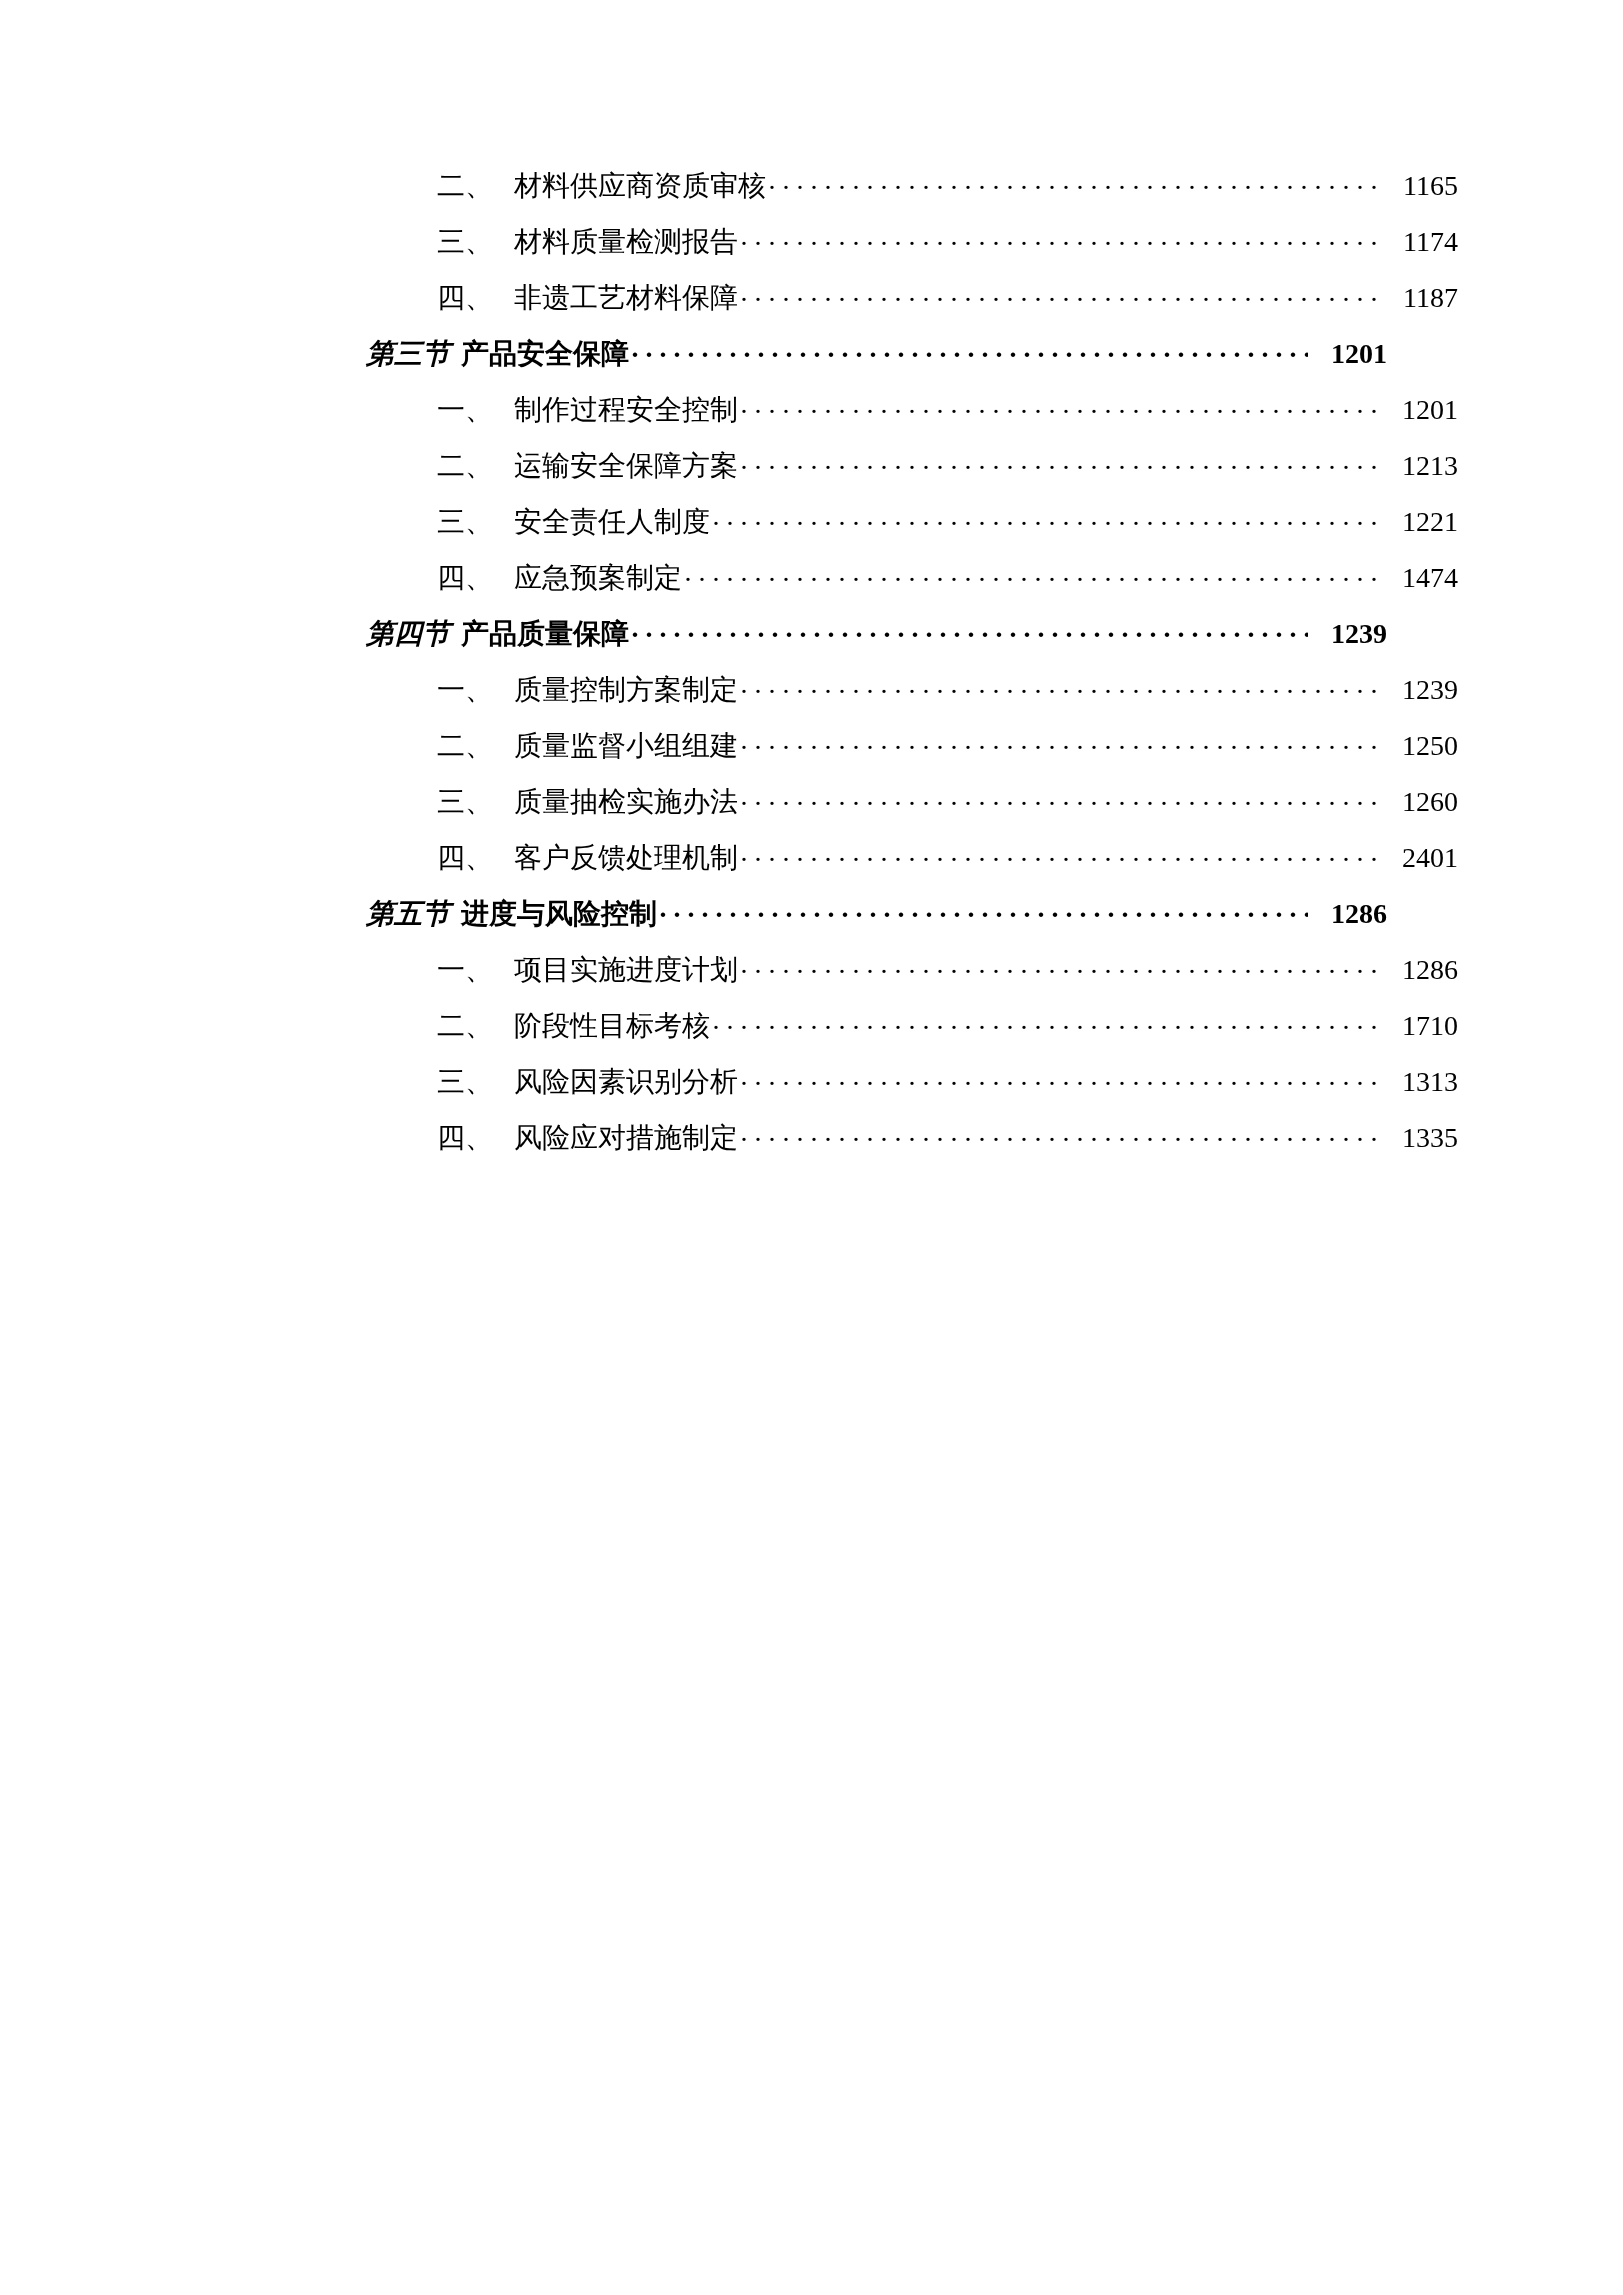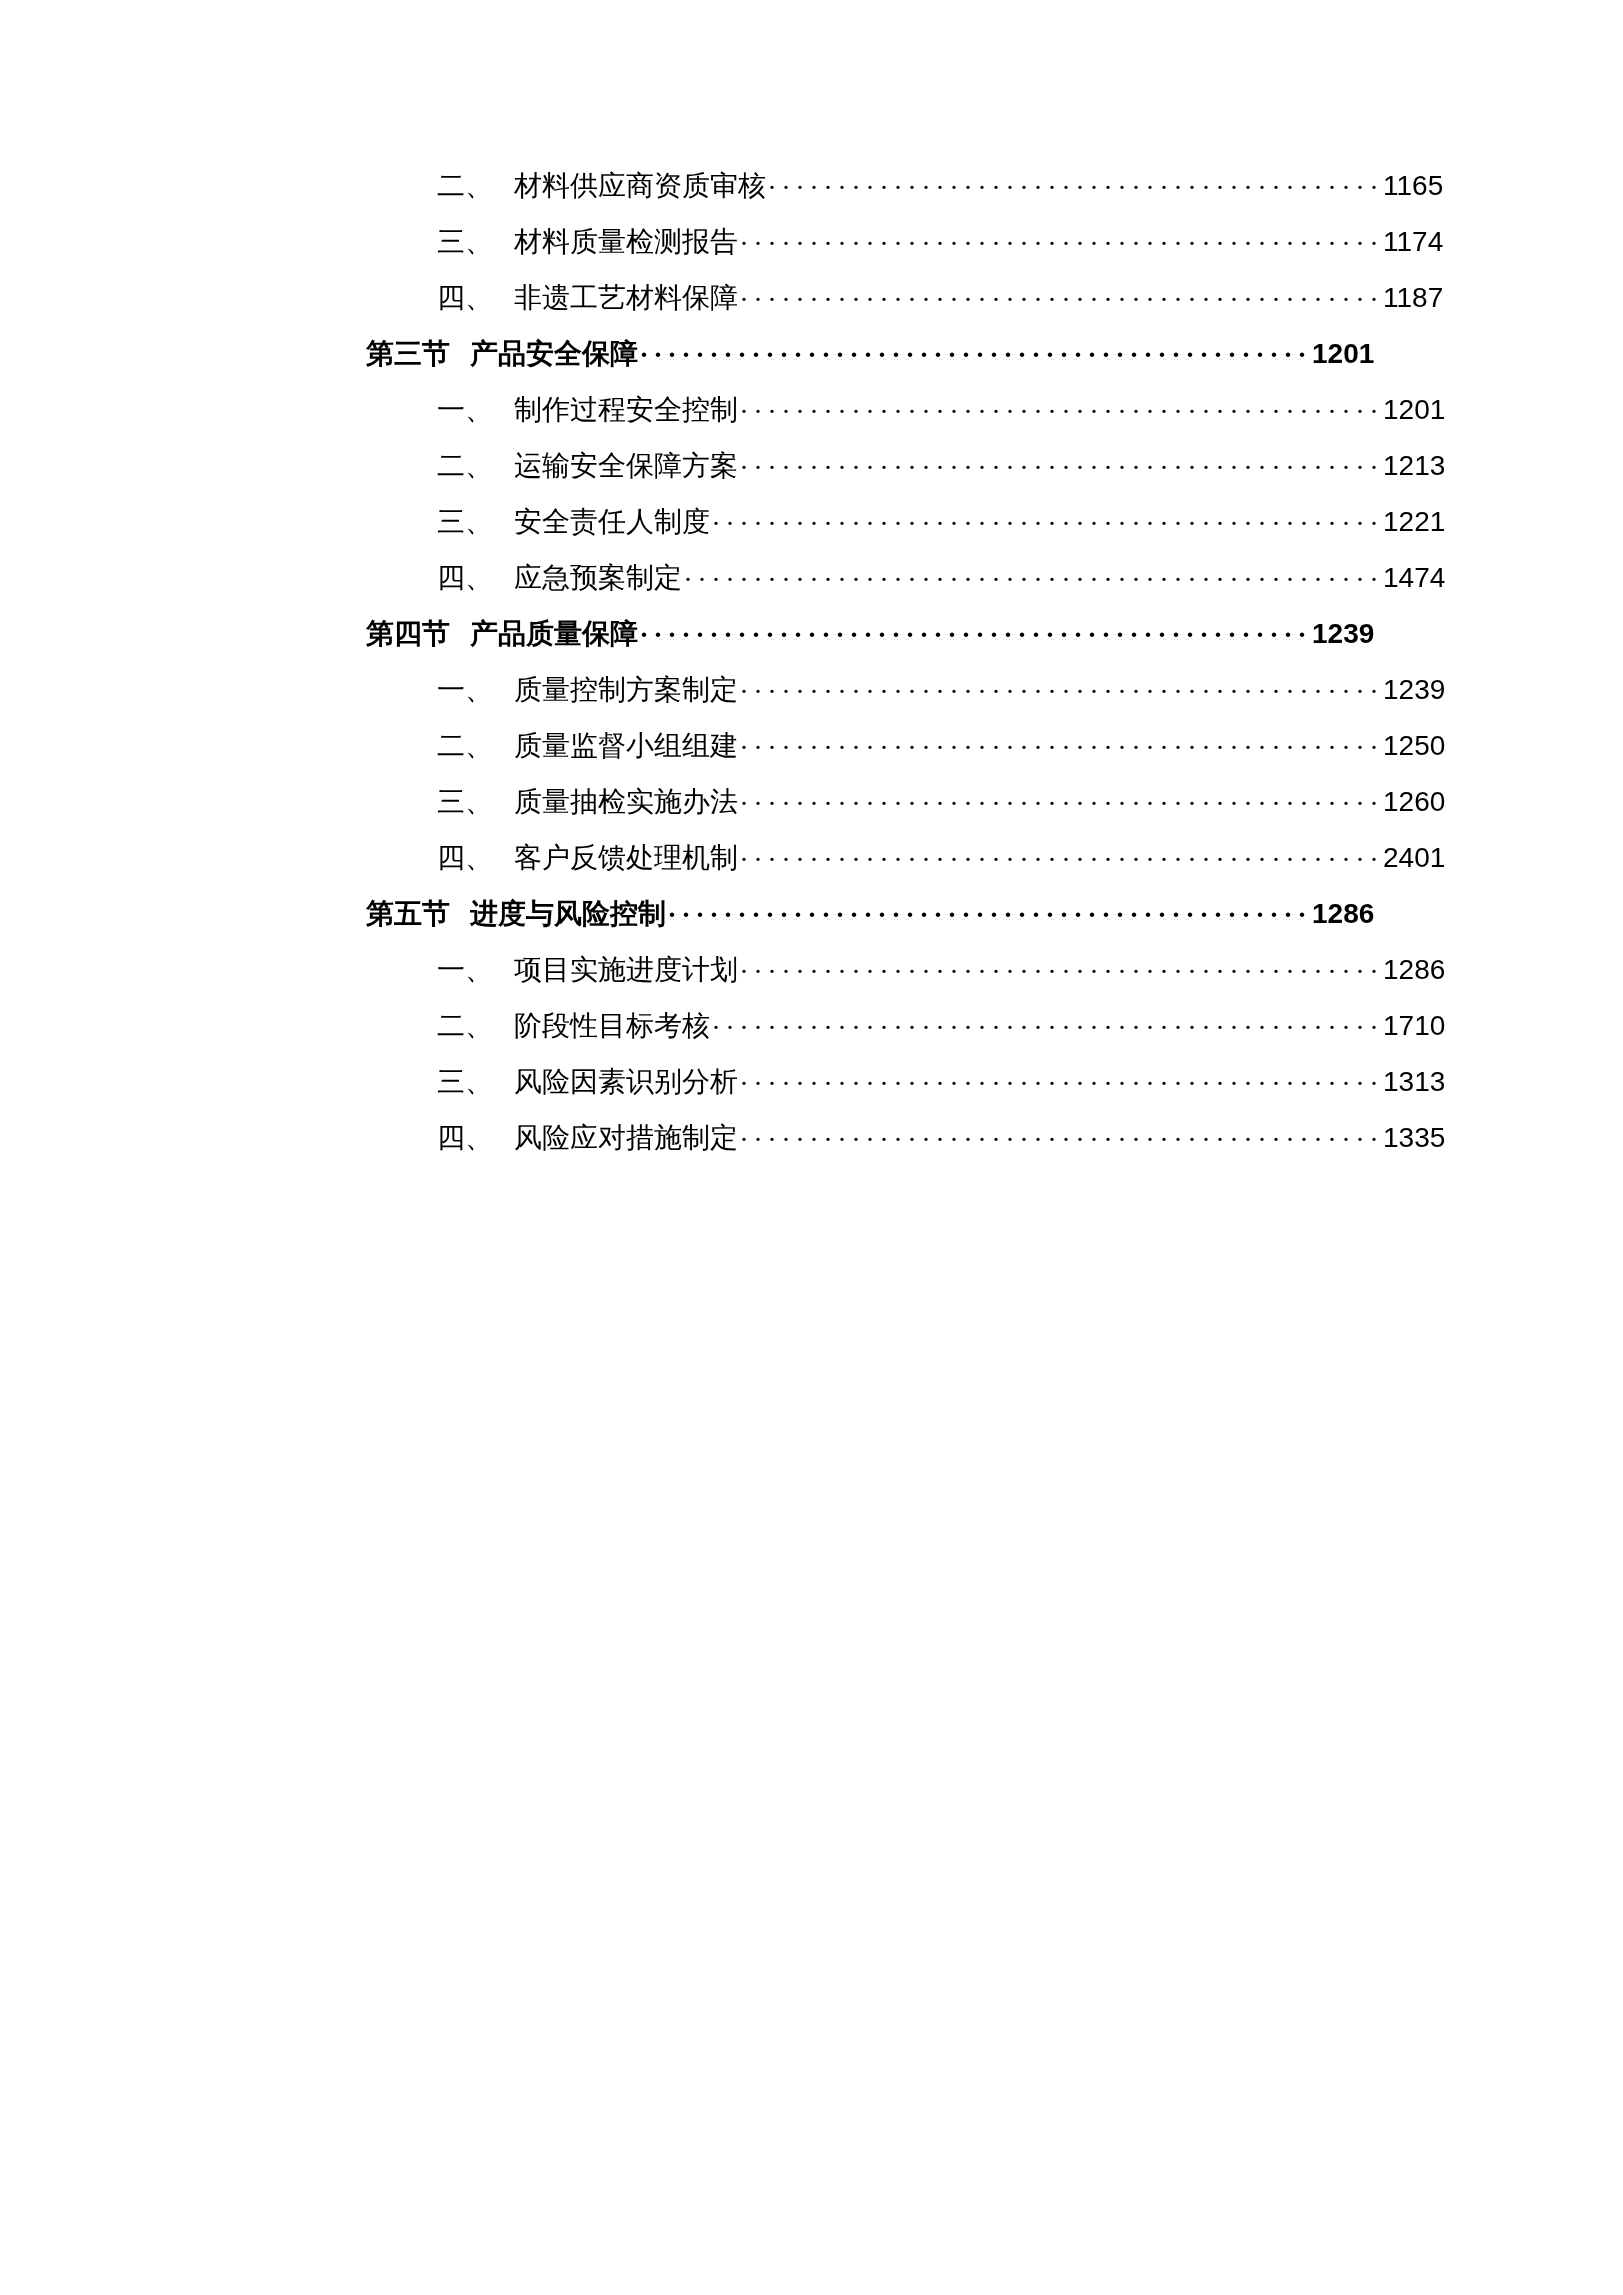--- a/index.html
+++ b/index.html
@@ -30,21 +30,22 @@
     font-size: 28px;
     line-height: 1.0;
     white-space: nowrap;
   }
   
   .lvl1 {
     padding-left: 0px;
     font-weight: bold;
   }
   .lvl1 .num {
-    margin-right: 20px;
+    margin-right: 11px;
+    font-style: italic;
   }
   
   .lvl2 {
     padding-left: 71px;
   }
   .lvl2 .num {
     display: inline-block;
     width: 77px;
     flex: 0 0 77px;
   }
@@ -63,22 +64,23 @@
     position: absolute;
     left: 0;
     bottom: 1.3px;
     white-space: nowrap;
     letter-spacing: 0px;
     font-size: 28px;
     color: #000;
   }
   .page-no {
     flex: 0 0 auto;
+    text-align: right;
     min-width: 75px;
-    font-family: Liberation Sans, sans-serif;
+    font-family: Liberation Serif, serif;
   }
   .lvl1 .page-no {
     font-weight: bold;
   }
 </style>
 </head>
 <body>
 
 <div class="page">
   <div class="toc" id="toc">

